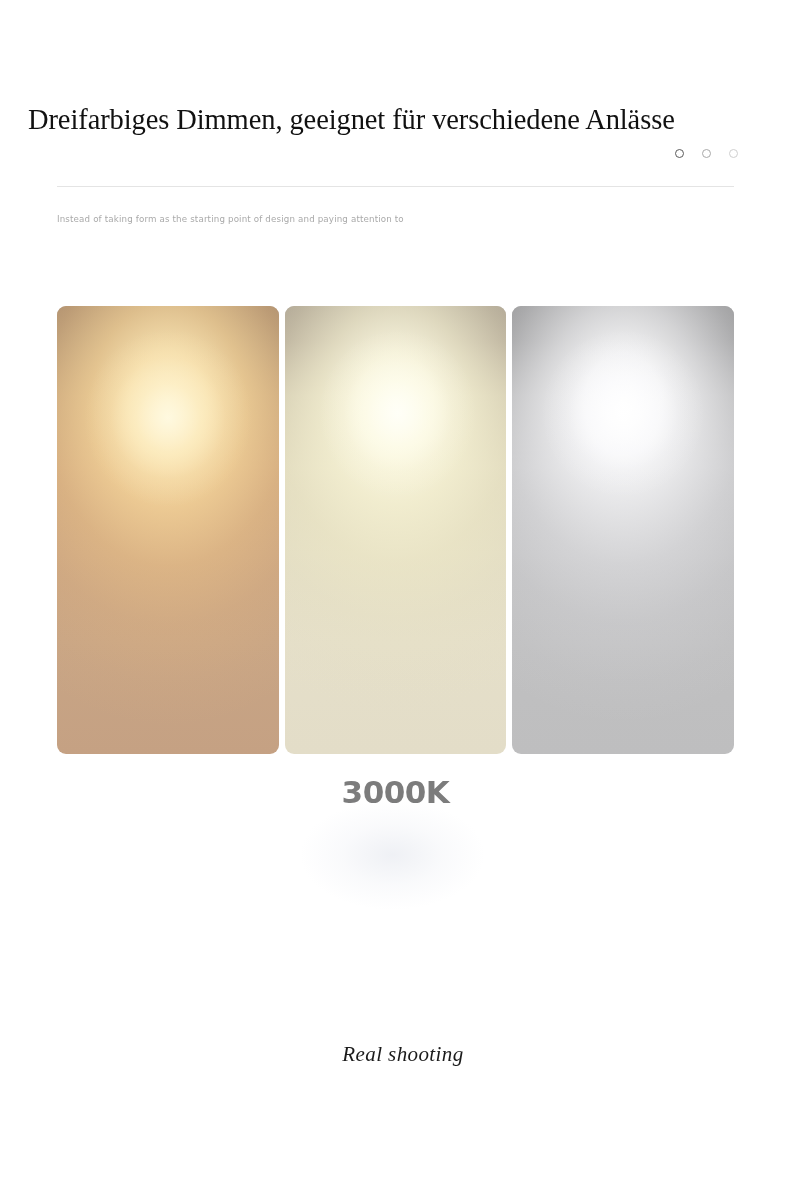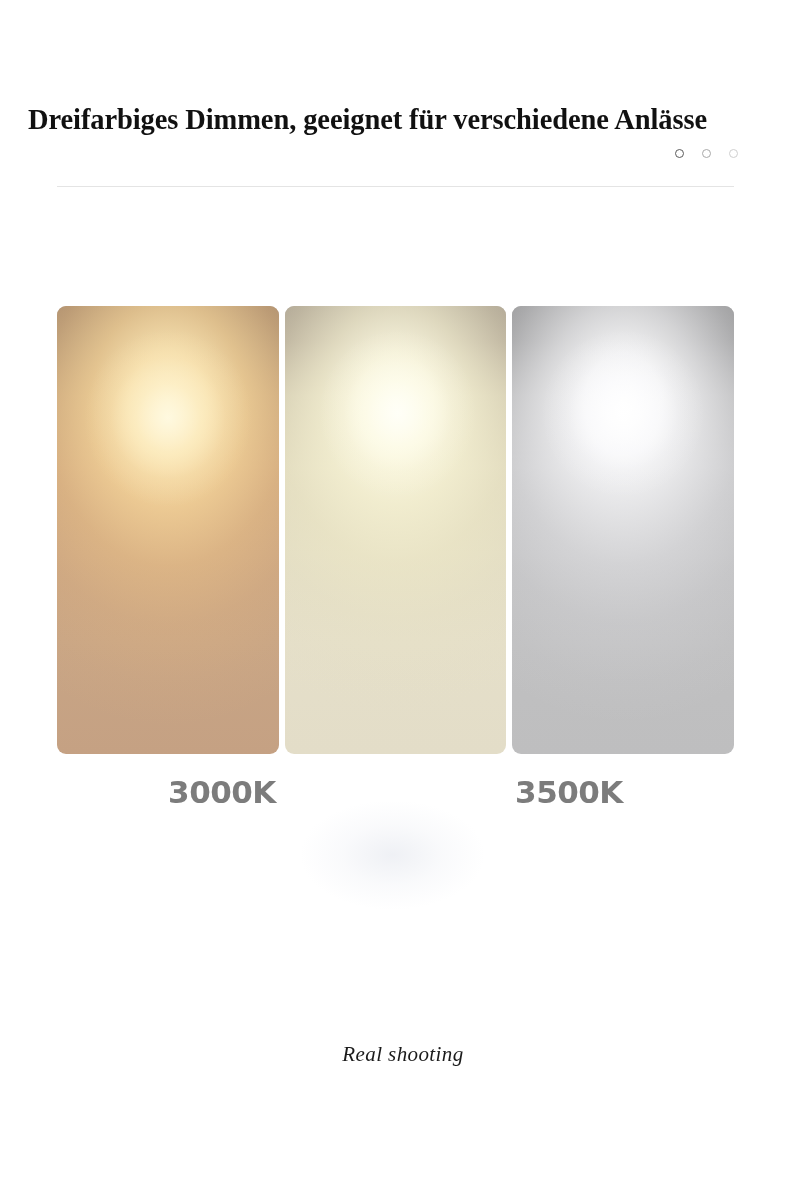--- a/index.html
+++ b/index.html
@@ -16,21 +16,21 @@
   }
 
   
   .page-title {
     position: absolute;
     left: 28px;
     top: 103px;
     width: 720px;
     font-family: "Liberation Serif", serif;
     font-size: 28.5px;
-    font-weight: 700;
+    font-weight: 400;
     line-height: 1.2;
     letter-spacing: -0.1px;
     color: #111111;
     white-space: nowrap;
   }
 
   .pager-dots {
     position: absolute;
     right: 52px;
     top: 149px;
@@ -244,20 +244,21 @@
 
 <div class="pager-dots">
   <span class="pager-dot d1"></span>
   <span class="pager-dot d2"></span>
   <span class="pager-dot d3"></span>
 </div>
 
 <div class="divider"></div>
 
 <div class="subcopy">
+  <div>Instead of taking form as the starting point of design and paying attention to</div>
 </div>
 
 <div class="panel-row">
 
   <div class="panel p1">
     <div class="base"></div>
     <div class="cone"></div>
     <div class="hot"></div>
   </div>
 
@@ -272,16 +273,15 @@
     <div class="cone"></div>
     <div class="hot"></div>
   </div>
 
 </div>
 
 <div class="glow-artifact"></div>
 
 <div class="label-row">
   <div class="kelvin">3000K</div>
-  <div class="kelvin">3500K</div>
 </div>
 
 <div class="caption">Real shooting</div>
 
 </body></html>

